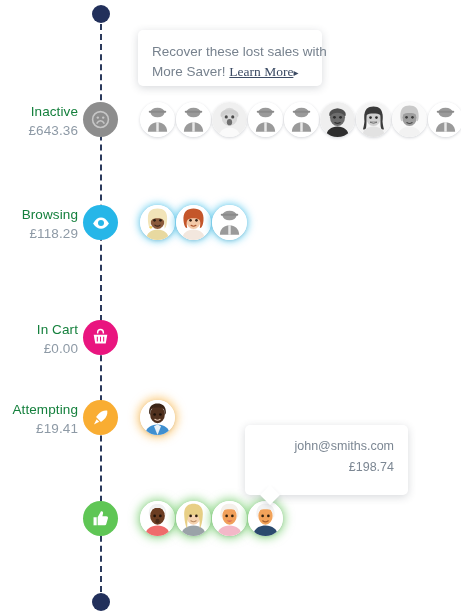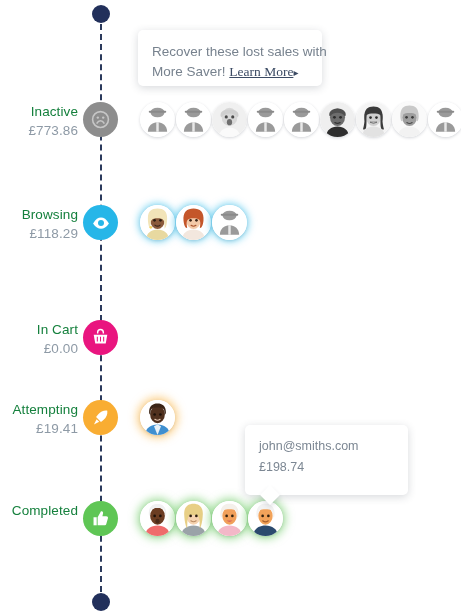--- a/index.html
+++ b/index.html
@@ -125,20 +125,21 @@
     cursor: pointer;
     font-family: Liberation Serif, serif;
   }
   #tip-promo .arr { color: #3b4a63; font-size: 10px; }
 
   #tip-order {
     left: 245px; top: 425px;
     width: 163px; height: 70px;
     padding: 11px 14px 0 14px;
     box-sizing: border-box;
+    text-align: right;
   }
   #tip-order .t-line {
     font-size: 12.5px;
     color: #7c8793;
     line-height: 21px;
     white-space: nowrap;
   }
   #tip-order .beak {
     position: absolute;
     left: 18px; bottom: -7px;
@@ -153,21 +154,21 @@
 
 <div id="stage">
 
   <div class="spine"></div>
   <div class="cap top"></div>
   <div class="cap bottom"></div>
 
   <div class="row" style="top:102px">
     <div class="label-wrap">
       <span class="label">Inactive</span>
-      <span class="amount">£773.86</span>
+      <span class="amount">£643.36</span>
     </div>
     <div class="node inactive">
       <span>
         <svg width="19" height="19" viewBox="0 0 24 24">
           <circle cx="12" cy="12" r="10" fill="none" stroke="#c6c6c6" stroke-width="2"></circle>
           <circle cx="8.6" cy="9.6" r="1.5" fill="#c6c6c6"></circle>
           <circle cx="15.4" cy="9.6" r="1.5" fill="#c6c6c6"></circle>
           <path d="M7.6 16.6c1-2 2.6-3 4.4-3s3.4 1 4.4 3" fill="none" stroke="#c6c6c6" stroke-width="2" stroke-linecap="round"></path>
         </svg>
       </span>
@@ -357,21 +358,20 @@
             <circle cx="16.7" cy="16.6" r="1.5" fill="#1d1009"></circle>
             <circle cx="23.3" cy="16.6" r="1.5" fill="#1d1009"></circle>
             <path d="M17 22q3 2.3 6 0" stroke="#e8c9b4" stroke-width="1.3" fill="none" stroke-linecap="round"></path>
           </svg>
         </div>
     </div>
   </div>
 
   <div class="row" style="top:501px">
     <div class="label-wrap">
-      <span class="label">Completed</span>
     </div>
     <div class="node completed">
       <span>
         <svg width="19" height="19" viewBox="0 0 24 24">
           <path d="M3.2 10.4h4v10.2h-4z" fill="#ffffff"></path>
           <path d="M8.4 10.4l4.2-7.4c1.8-.4 3 .8 2.6 2.6l-.8 3.4h4.8c1.6 0 2.6 1.2 2.2 2.6l-2 7c-.3 1.4-1.2 2-2.6 2H8.4z" fill="#ffffff"></path>
         </svg>
       </span>
     </div>
     <div class="avatars">

